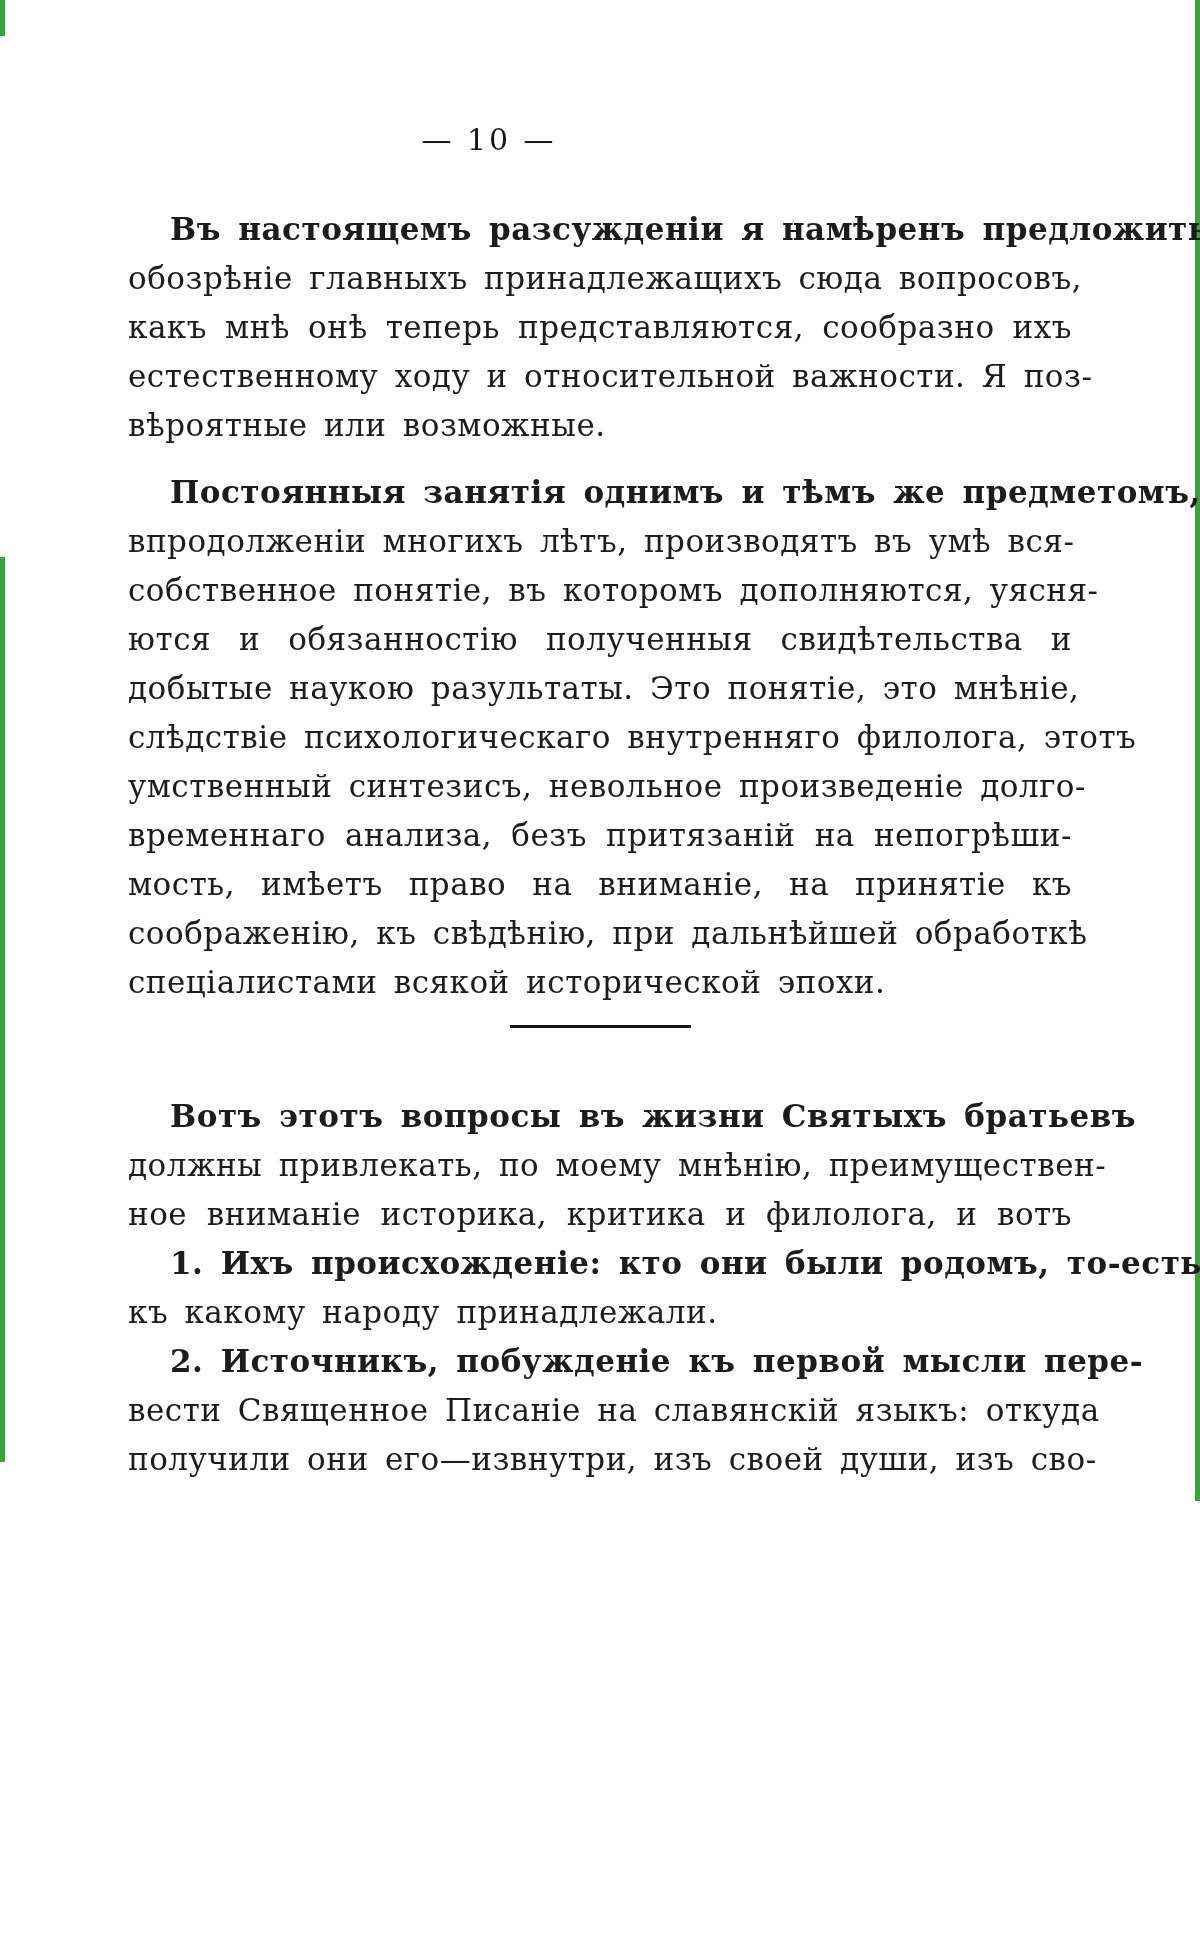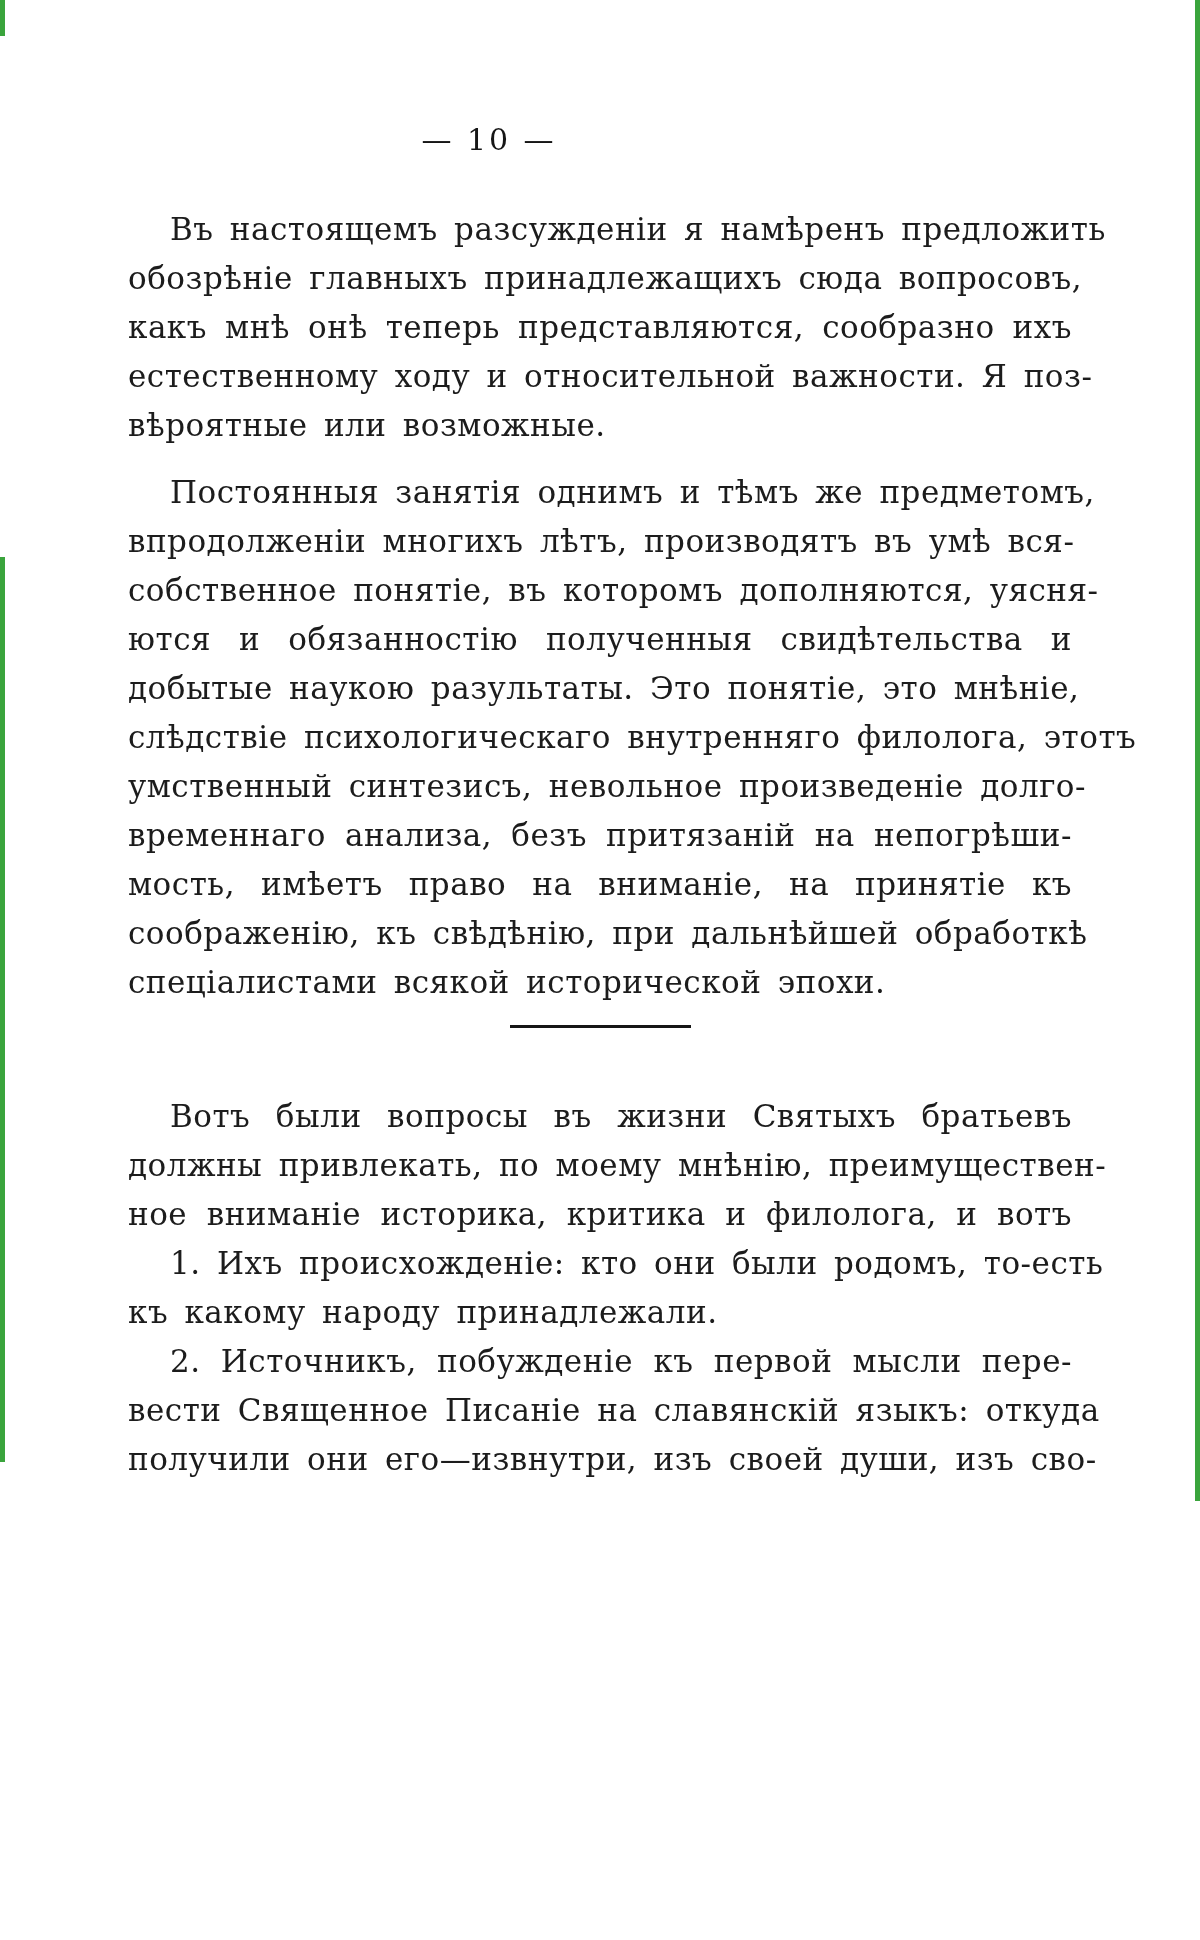--- a/index.html
+++ b/index.html
@@ -49,21 +49,21 @@
     line-height: 49px;
     font-size: 31px;
     letter-spacing: 0.5px;
     word-spacing: 6px;
     white-space: nowrap;
     text-align: justify;
     text-align-last: justify;
     color: #1c1c1c;
   }
   .line.lastline { text-align-last: left; }
-  .line.indent { padding-left: 42px; }
+  .line.indent { padding-left: 42px; font-weight: bold; }
 
   .divider {
     width: 181px;
     height: 3px;
     background: #151515;
     margin: 18px auto 64px auto;
   }
 
   .watermark {
     position: absolute;
@@ -103,21 +103,21 @@
         <div class="line">добытые наукою разультаты. Это понятіе, это мнѣніе,</div>
         <div class="line">слѣдствіе психологическаго внутренняго филолога, этотъ</div>
         <div class="line">умственный синтезисъ, невольное произведеніе долго-</div>
         <div class="line">временнаго анализа, безъ притязаній на непогрѣши-</div>
         <div class="line">мость, имѣетъ право на вниманіе, на принятіе къ</div>
         <div class="line">соображенію, къ свѣдѣнію, при дальнѣйшей обработкѣ</div>
         <div class="line lastline">спеціалистами всякой исторической эпохи.</div>
       </div>
       <div class="divider"></div>
       <div class="block tight">
-        <div class="line indent">Вотъ были вопросы въ жизни Святыхъ братьевъ</div>
+        <div class="line indent">Вотъ этотъ вопросы въ жизни Святыхъ братьевъ</div>
         <div class="line">должны привлекать, по моему мнѣнію, преимуществен-</div>
         <div class="line">ное вниманіе историка, критика и филолога, и вотъ</div>
       </div>
       <div class="block tight">
         <div class="line indent">1. Ихъ происхожденіе: кто они были родомъ, то-есть</div>
         <div class="line lastline">къ какому народу принадлежали.</div>
       </div>
       <div class="block tight">
         <div class="line indent">2. Источникъ, побужденіе къ первой мысли пере-</div>
         <div class="line">вести Священное Писаніе на славянскій языкъ: откуда</div>

